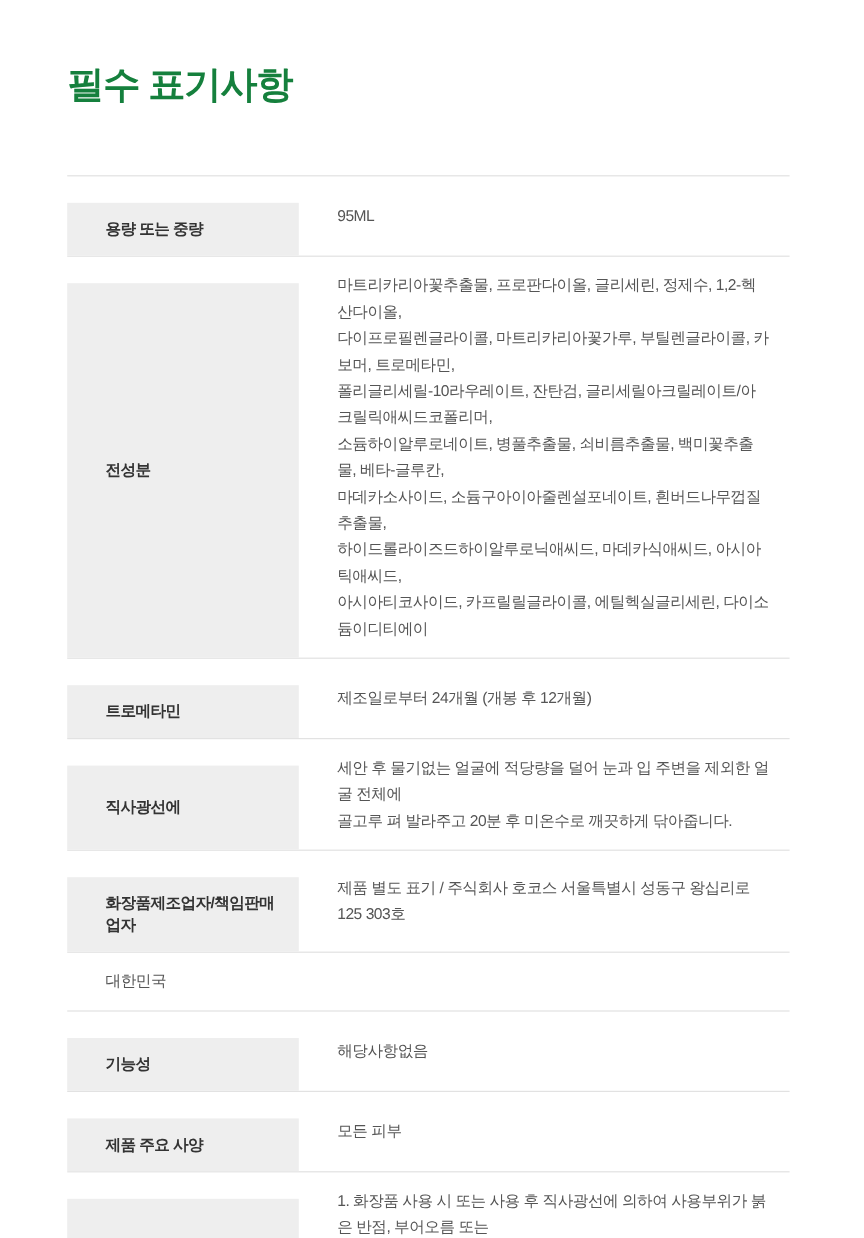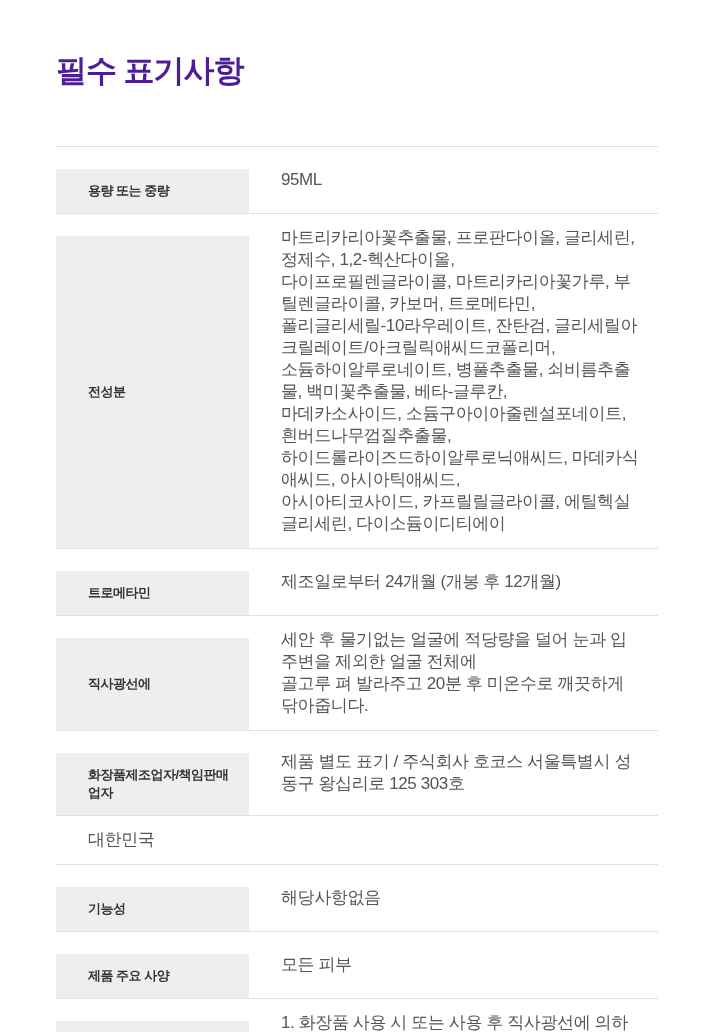--- a/index.html
+++ b/index.html
@@ -17,21 +17,21 @@
   .page {
     width: 720px;
     box-sizing: border-box;
   }
   .page-title {
     margin: 52px 58px 56px 56px;
     font-size: 31px;
     line-height: 38px;
     font-weight: 700;
     letter-spacing: -1px;
-    color: #4c1d95;
+    color: #15803d;
   }
   .info-table {
     margin: 0 62px 0 56px;
     border-top: 1px solid #e2e2e2;
   }
   .info-row {
     display: flex;
     align-items: stretch;
     border-bottom: 1px solid #e2e2e2;
   }
@@ -49,21 +49,21 @@
     line-height: 18px;
     color: #333333;
     margin-top: 22px;
   }
   .value-cell {
     flex: 1;
     box-sizing: border-box;
     padding: 13px 16px 13px 32px;
     display: flex;
     align-items: center;
-    font-size: 17px;
+    font-size: 13px;
     letter-spacing: -0.4px;
     line-height: 22px;
     color: #555555;
   }
   .value-text {
     white-space: pre-line;
   }
 </style>
 </head>
 <body>

